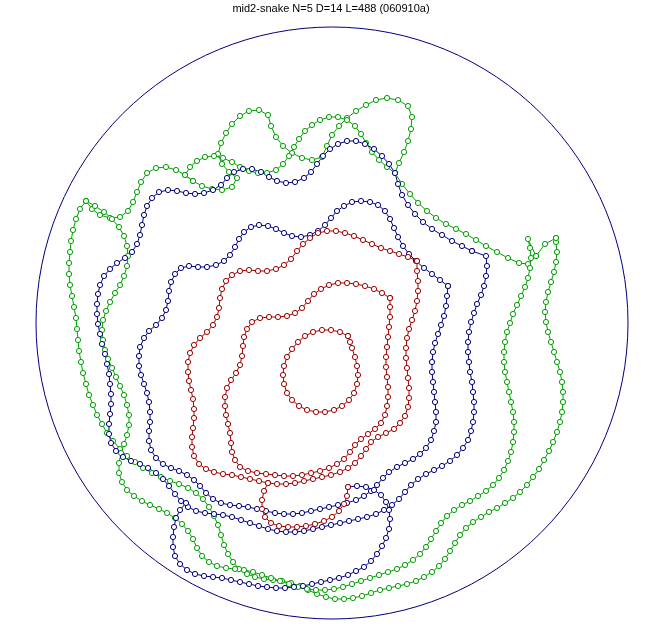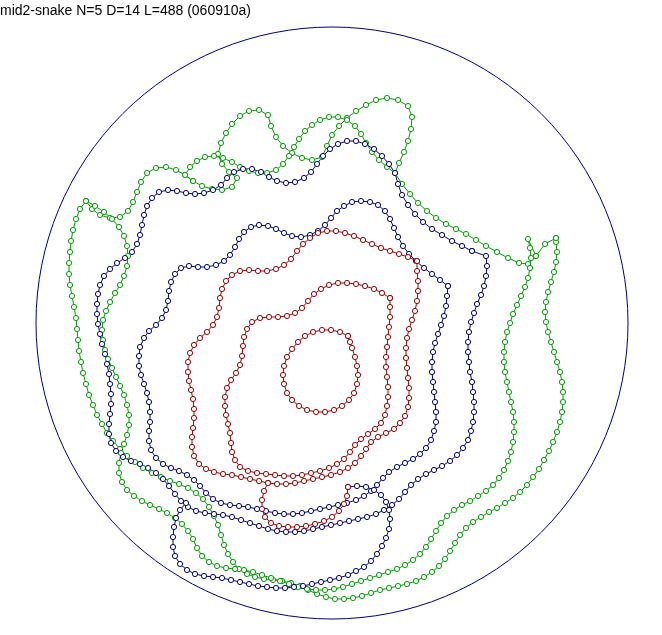--- a/index.html
+++ b/index.html
@@ -17,22 +17,22 @@
     position: relative;
     width: 662px;
     height: 635px;
     background: #ffffff;
   }
   #figure-title {
     position: absolute;
     top: 2px;
     left: 0;
     width: 662px;
-    text-align: left;
-    font-size: 14px;
+    text-align: center;
+    font-size: 11px;
     color: #000000;
     letter-spacing: 0px;
     white-space: nowrap;
   }
   #plot-area {
     position: absolute;
     top: 18px;
     left: 0;
     width: 662px;
     height: 617px;

